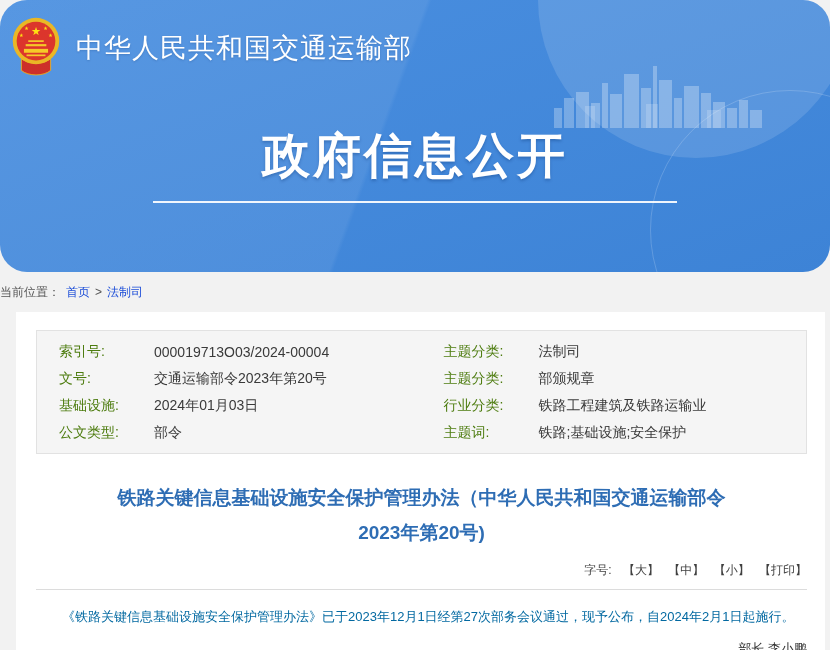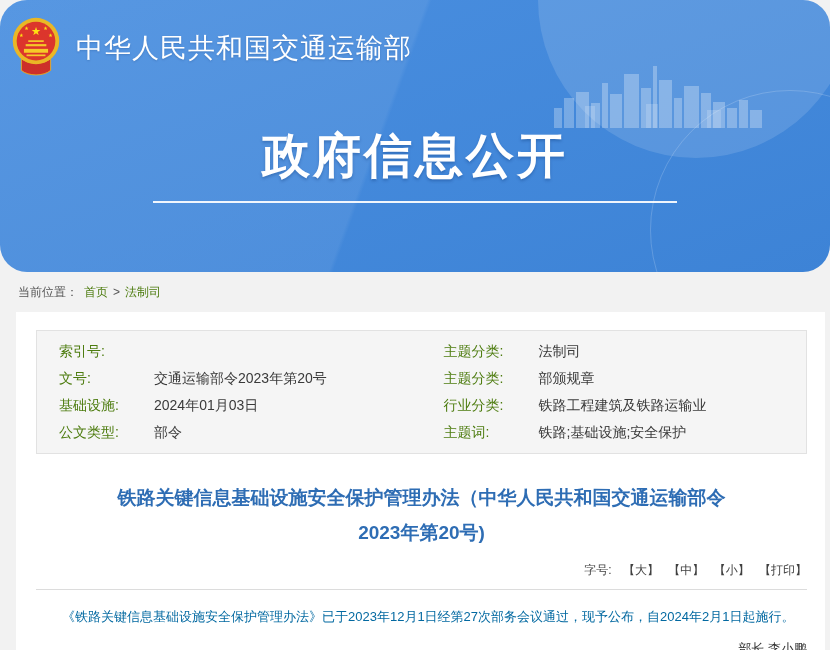--- a/index.html
+++ b/index.html
@@ -63,23 +63,23 @@
   }
   .banner-underline{
     width:524px;height:2px;margin:13px auto 0;
     background:rgba(255,255,255,0.92);
     position:relative;z-index:2;
   }
 
   
   .breadcrumb{
     height:40px;display:flex;align-items:center;
-    padding-left:18px;font-size:12px;color:#555555;
-  }
-  .breadcrumb a{color:#4d7c0f;text-decoration:none;cursor:pointer;}
+    font-size:12px;color:#555555;
+  }
+  .breadcrumb a{color:#1d4ed8;text-decoration:none;cursor:pointer;}
   .breadcrumb .sep{margin:0 5px;}
   .breadcrumb .lbl{margin-right:6px;}
 
   
   .panel{
     margin:0 5px 0 16px;
     background:var(--panel-bg);
     height:338px;
     padding:18px 18px 10px 20px;
   }
@@ -181,20 +181,21 @@
     <span class="sep">&gt;</span>
     <a>法制司</a>
   </nav>
 
   <main class="panel">
 
     <div class="meta-table">
       <div class="meta-row">
         <div class="meta-cell">
           <span class="meta-label">索引号:</span>
+          <span class="meta-value">000019713O03/2024-00004</span>
         </div>
         <div class="meta-cell">
           <span class="meta-label">主题分类:</span>
           <span class="meta-value">法制司</span>
         </div>
       </div>
       <div class="meta-row">
         <div class="meta-cell">
           <span class="meta-label">文号:</span>
           <span class="meta-value">交通运输部令2023年第20号</span>

